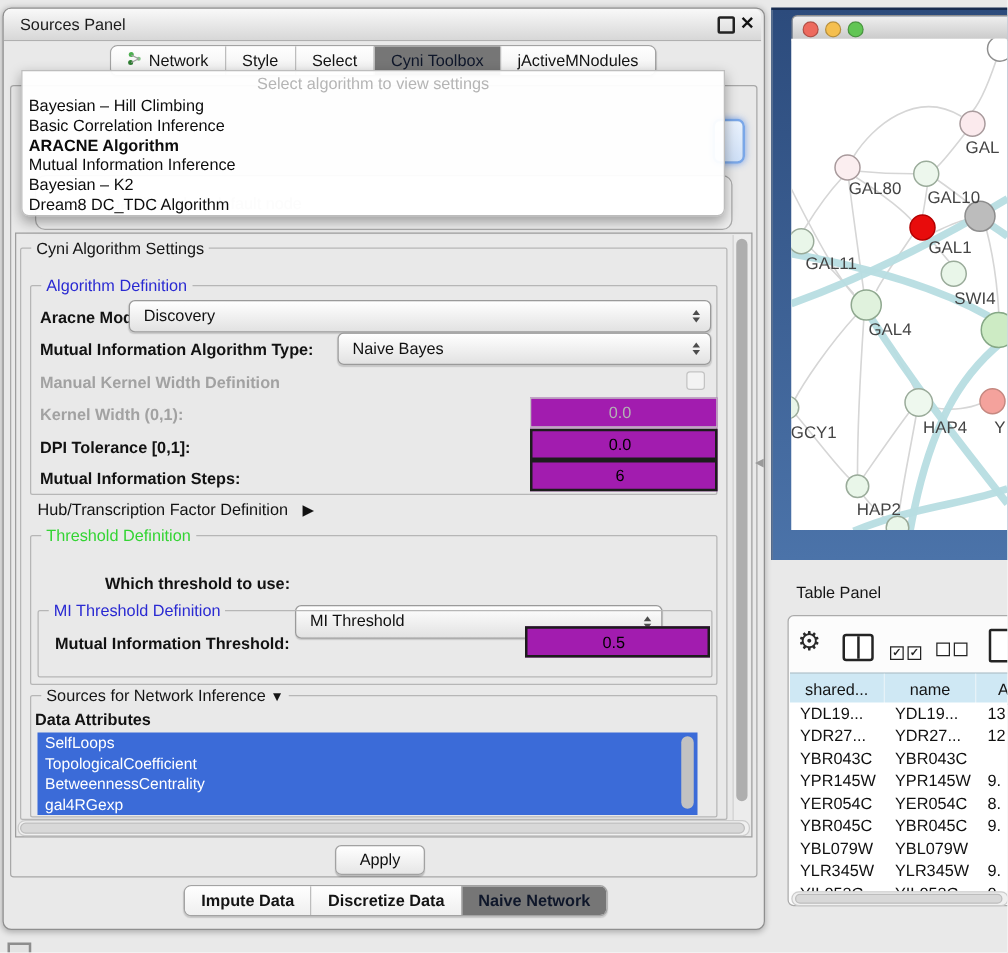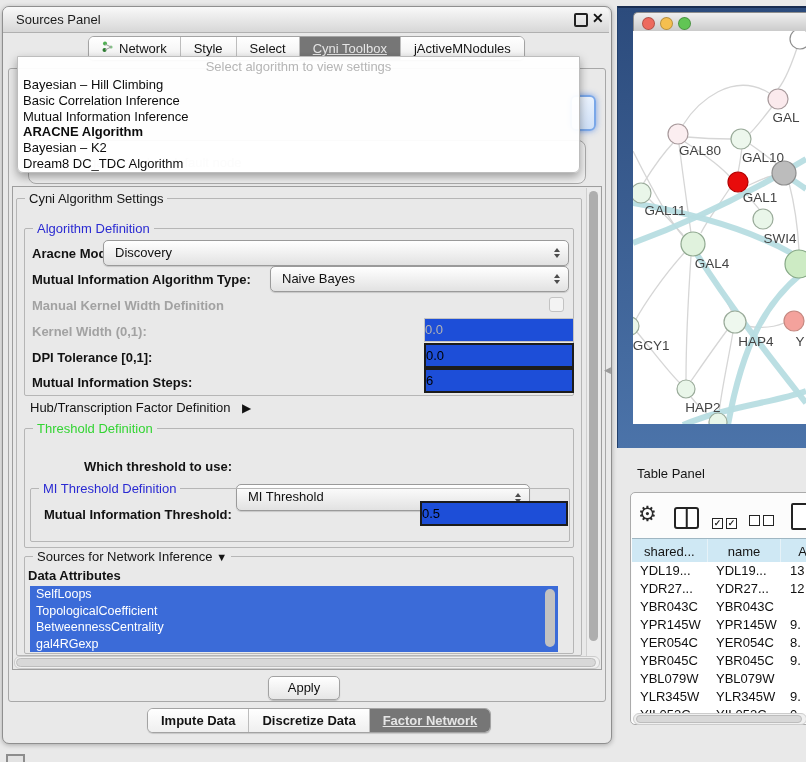--- a/index.html
+++ b/index.html
@@ -15,21 +15,21 @@
   .wintitle{left:16px;top:12px;font-size:13px;color:#1b1b1b;}
   .floatbtn{left:574px;top:13px;width:10px;height:10px;border:2px solid #222;border-radius:2px;}
   .closebtn{left:592px;top:10px;font-size:14px;font-weight:bold;color:#111;}
 
   
   .pill{display:flex;align-items:stretch;border:1px solid #a3a3a3;border-radius:6px;overflow:hidden;
         background:#fdfdfd;box-shadow:0 1px 1px rgba(0,0,0,.15);height:23px;}
   .seg{display:flex;align-items:center;gap:5px;padding:0 13px;font-size:13px;color:#141414;
        border-left:1px solid #bdbdbd;white-space:nowrap;background:linear-gradient(#ffffff,#efefef);}
   .seg:first-child{border-left:none;}
-  .seg.sel{background:#767676;color:#e5e5e5;text-decoration:underline;}
+  .seg.sel{background:#767676;color:#0f172a;}
 
   
   .ddl{left:17px;top:56px;width:561px;height:115px;background:rgba(255,255,255,.95);
        border:1px solid #bdbdbd;border-radius:0 0 6px 6px;box-shadow:0 4px 10px rgba(0,0,0,.35);z-index:30;}
   .ddl .ph{height:20px;line-height:20px;text-align:center;color:#b5b5b5;font-size:13px;}
   .ddl .it{height:15.8px;line-height:15.8px;padding-left:5px;font-size:13px;color:#0c0c0c;}
   .ddl .it.sel{font-weight:bold;}
 
   
   .ghostcombo{left:28px;top:140px;width:556px;height:42px;border:1px solid #ababab;border-radius:8px;
@@ -47,21 +47,21 @@
   .lbl.dis{color:#a2a2a2;}
   .plain{font-size:13px;color:#121212;white-space:nowrap;}
 
   .combo{border:1px solid #9a9a9a;border-radius:5px;background:linear-gradient(#ffffff,#e2e2e2);
          box-shadow:0 1px 1px rgba(0,0,0,.15);}
   .combo .val{position:absolute;left:11px;top:4px;font-size:13px;color:#111;}
   .arrows{position:absolute;right:8px;top:50%;transform:translateY(-50%);display:flex;flex-direction:column;gap:2px;}
   .tri-up{width:0;height:0;border-left:3.5px solid transparent;border-right:3.5px solid transparent;border-bottom:4.5px solid #4c4c4c;}
   .tri-down{width:0;height:0;border-left:3.5px solid transparent;border-right:3.5px solid transparent;border-top:4.5px solid #4c4c4c;}
 
-  .tf{background:#1d4ed8;font-size:13px;text-align:left;padding:0 6px 0 0;line-height:22px;}
+  .tf{background:#a21caf;font-size:13px;text-align:center;padding:0 6px 0 0;line-height:22px;}
   .tf.strong{border:2px solid #1c1c1c;}
   .tf.dis{border:1px solid #c2c2c2;color:#b3b3b3;}
 
   .chk{width:13px;height:13px;border:1px solid #c3c3c3;border-radius:3px;background:#f3f3f3;}
 
   .srclist{background:#3b6bd8;overflow:hidden;}
   .srclist .row{height:16.5px;line-height:16.5px;color:#fff;font-size:12.5px;padding-left:6px;white-space:nowrap;}
 
   .vtrack{background:#ececec;border-left:1px solid #cfcfcf;}
   .vthumb{background:#aeaeae;border-radius:5px;}
@@ -218,21 +218,21 @@
   <div class="abs vthumb" style="left:545px;top:589px;width:10px;height:58px;background:#c2c2c2;"></div>
   <div class="abs htrack" style="left:14px;top:656px;width:584px;height:11px;">
     <div class="abs hthumb" style="left:1px;top:1px;width:578px;height:7px;"></div>
   </div>
 
   <div class="abs applybtn">Apply</div>
 
   <div class="abs pill" style="left:147px;top:708px;" id="bottom-tabs">
       <div class="seg" style="font-weight: 600;">Impute Data</div>
       <div class="seg" style="font-weight: 600;">Discretize Data</div>
-      <div class="seg sel" style="font-weight: 600;">Factor Network</div>
+      <div class="seg sel" style="font-weight: 600;">Naive Network</div>
     </div>
 
   <div class="abs splitarrow">◀</div>
   <div class="abs minisq"></div>
 
   <div class="abs bluepanel"></div>
   <div class="abs netwin-tb">
     <span class="tl" style="left: 8px; background: rgb(237, 106, 94); border: 1px solid rgba(0, 0, 0, 0.25);" id="tl-red"></span>
     <span class="tl" style="left: 26px; background: rgb(245, 191, 79); border: 1px solid rgba(0, 0, 0, 0.25);" id="tl-yellow"></span>
     <span class="tl" style="left: 44px; background: rgb(97, 197, 84); border: 1px solid rgba(0, 0, 0, 0.25);" id="tl-green"></span>
@@ -363,18 +363,18 @@
         <div class="td" style="width: 18px;">0.</div>
       </div>
     </div>
   <div class="abs tb-hscroll htrack">
     <div class="abs hthumb" style="left:2px;top:1px;width:164px;height:6px;"></div>
   </div>
 <div class="abs ddl">
       <div class="ph">Select algorithm to view settings</div>
       <div class="it">Bayesian – Hill Climbing</div>
       <div class="it">Basic Correlation Inference</div>
+      <div class="it sel">ARACNE Algorithm</div>
       <div class="it">Mutual Information Inference</div>
-      <div class="it sel">ARACNE Algorithm</div>
       <div class="it">Bayesian – K2</div>
       <div class="it">Dream8 DC_TDC Algorithm</div>
     </div>
   </div>
 
 </body></html>

